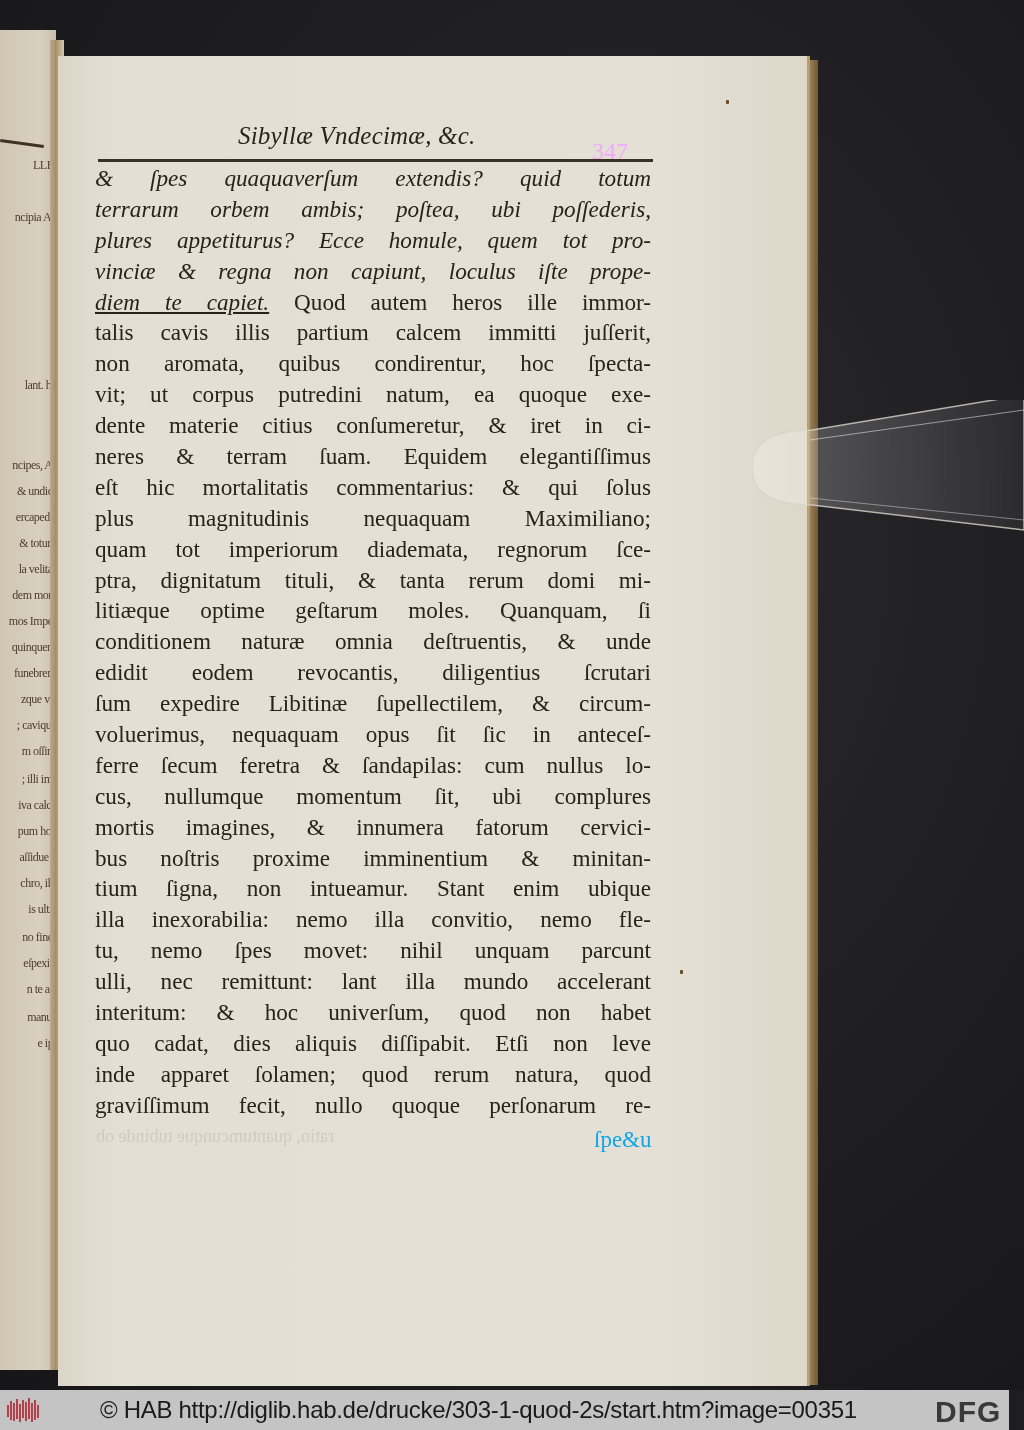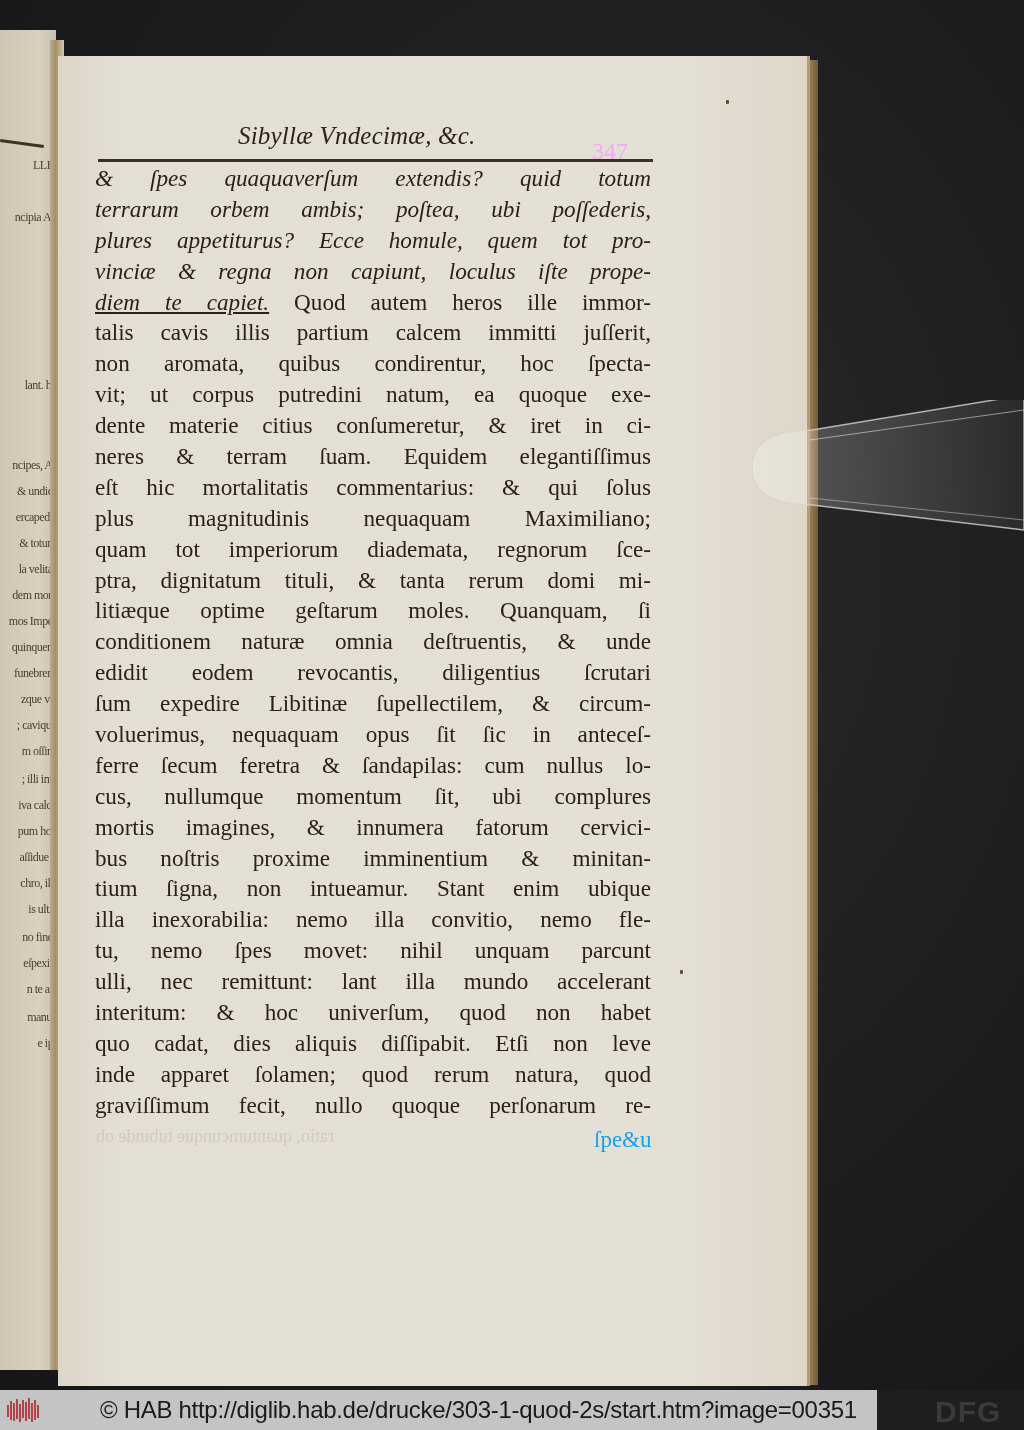--- a/index.html
+++ b/index.html
@@ -65,21 +65,21 @@
     transform:scaleX(-1); white-space:nowrap; opacity:0.7;
   }
   
   .weight {
     position:absolute; left:752px; top:400px; width:272px; height:140px;
   }
   .weight svg { width:100%; height:100%; display:block; }
   .speck { position:absolute; width:3px; height:4px; background:#6a4a24; border-radius:1px; }
   
   .footer {
-    position:absolute; left:0; top:1390px; width:877px; height:40px;
+    position:absolute; left:0; top:1390px; width:1009px; height:40px;
     background:#c4c4c4;
     display:flex; align-items:center;
   }
   .hab-logo { position:absolute; left:6px; top:7px; width:36px; height:26px; }
   .footer-text {
     position:absolute; left:100px; top:6px; font-family:"Liberation Sans", sans-serif;
     font-size:24px; color:#1a1a1a; letter-spacing:-0.3px; white-space:nowrap;
   }
   .dfg-logo {
     position:absolute; left:935px; top:5px; font-family:"Liberation Sans", sans-serif;

